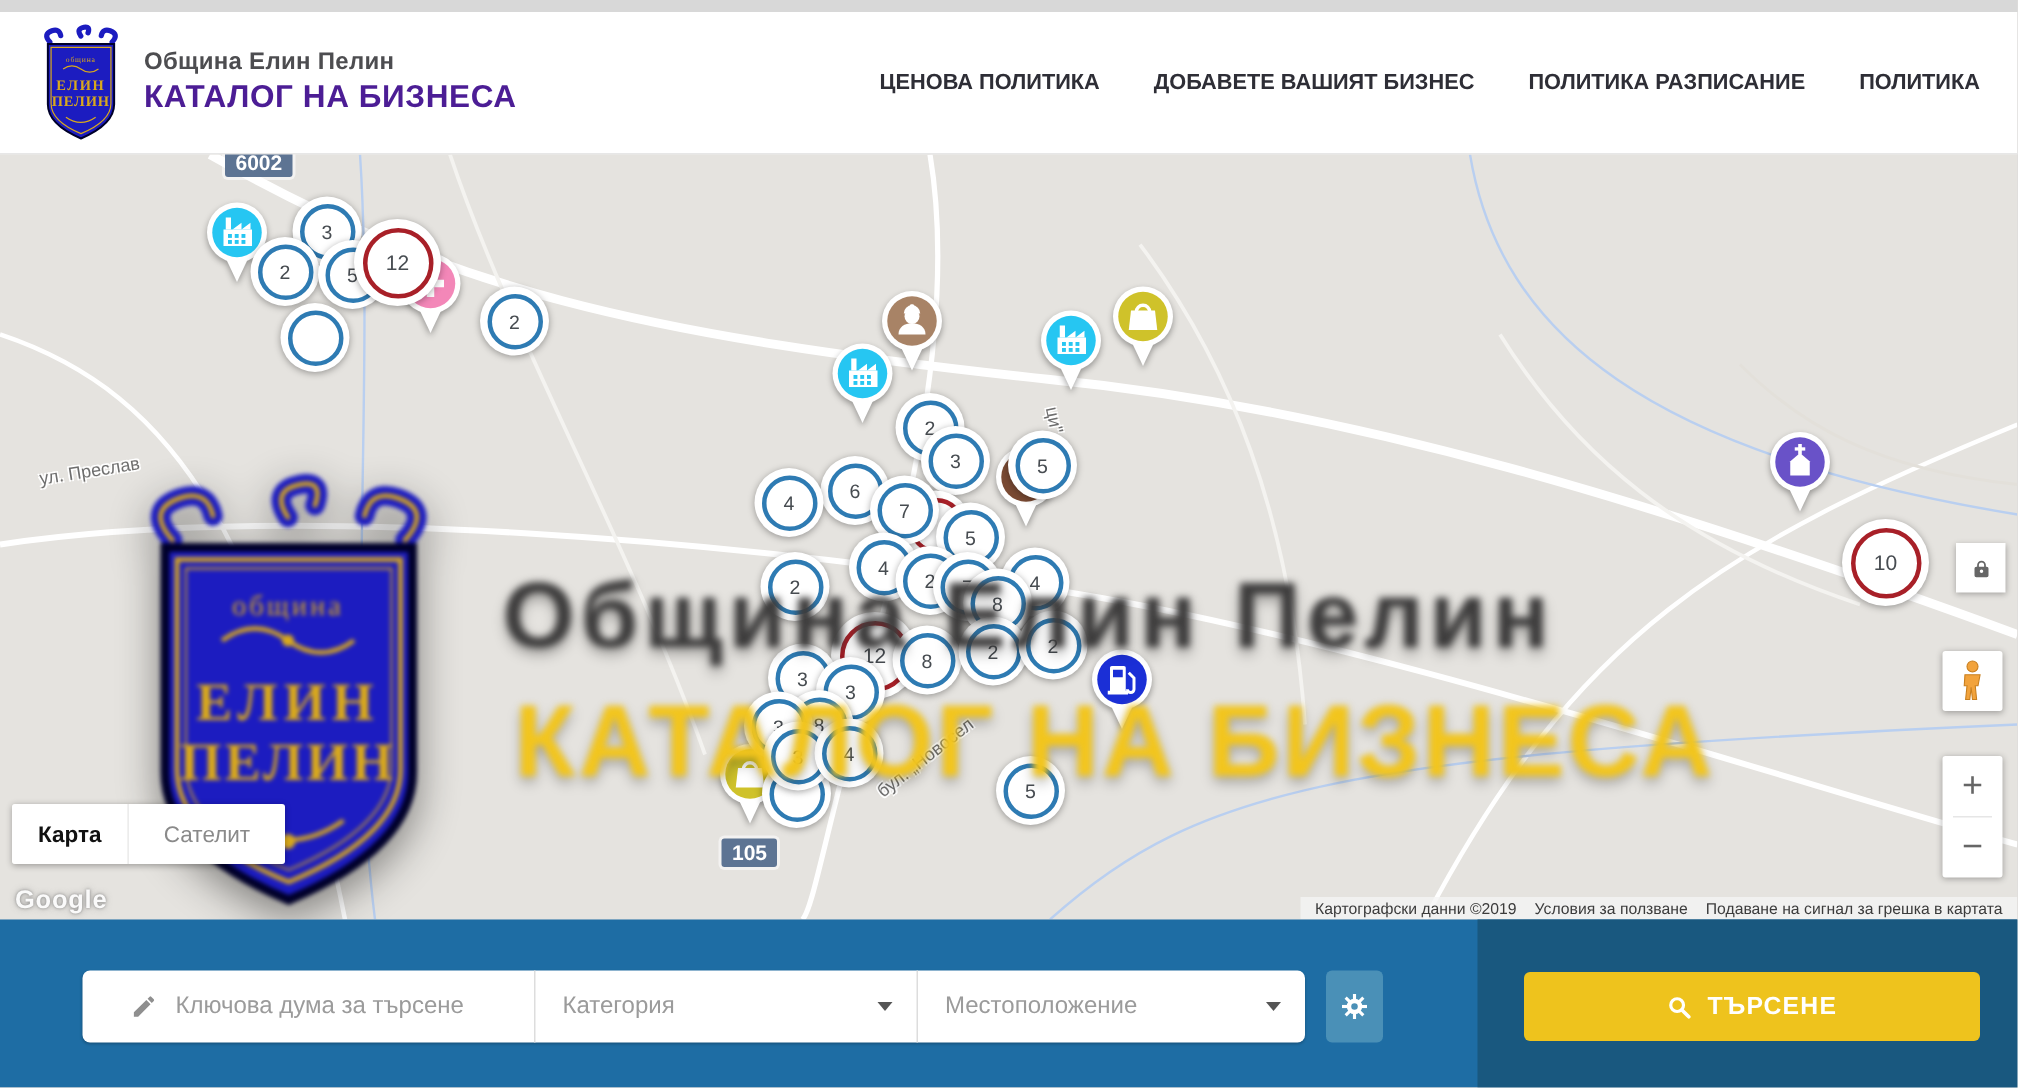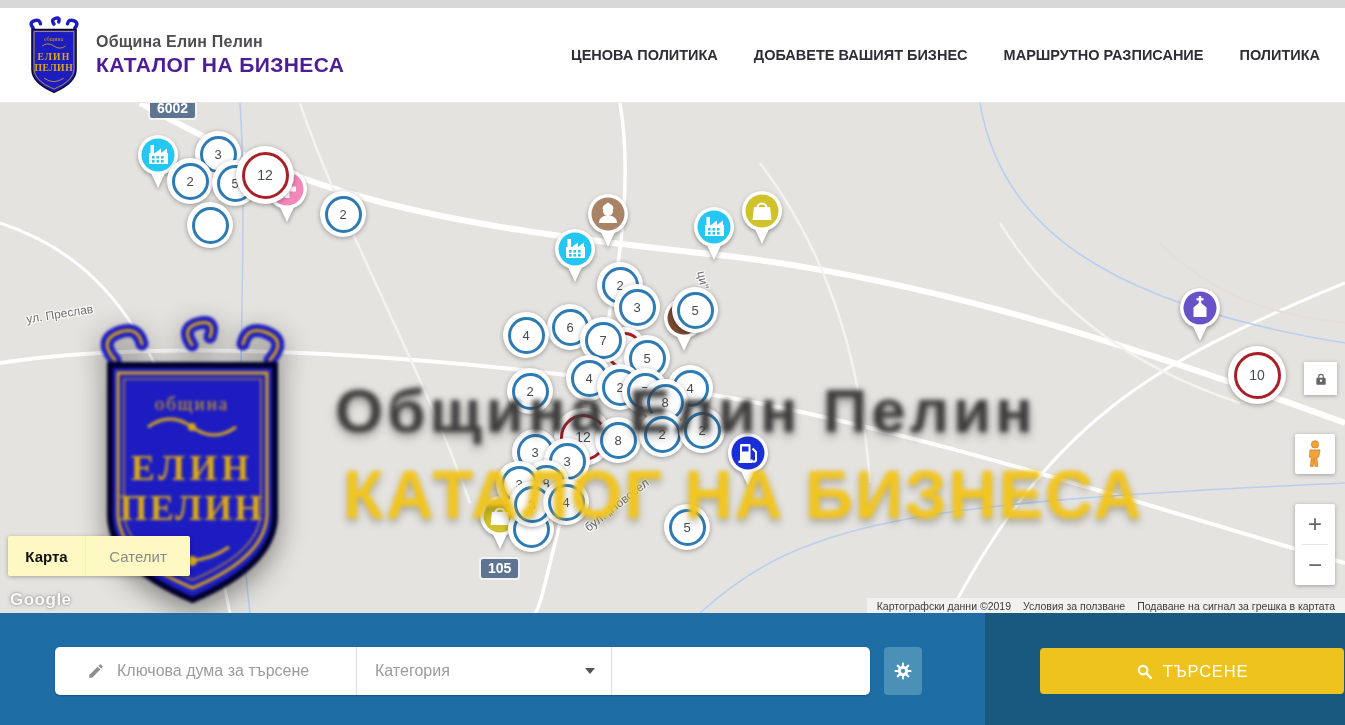--- a/index.html
+++ b/index.html
@@ -44,21 +44,21 @@
   .wm-line1 { position:absolute; left:335px; top:272px; width:880px; font-size:62px; font-weight:bold;
               color:#3d3c3c; letter-spacing:4px; white-space:nowrap; filter:blur(2.6px);
               text-shadow:0 4px 8px rgba(0,0,0,.35); }
   .wm-line2 { position:absolute; left:343px; top:352px; width:880px; font-size:68px; font-weight:bold;
               color:#f2c51d; letter-spacing:2px; white-space:nowrap; filter:blur(2.2px);
               text-shadow:0 4px 8px rgba(0,0,0,.3); transform:scaleX(.98); transform-origin:left; }
 
   
   .maptype { position:absolute; left:8px; bottom:37px; display:flex; height:40px;
              box-shadow:0 1px 4px rgba(0,0,0,.3); border-radius:2px; overflow:hidden; }
-  .maptype .mt-btn { background:#fef9c3; height:40px; display:flex; align-items:center; justify-content:center;
+  .maptype .mt-btn { background:#ffffff; height:40px; display:flex; align-items:center; justify-content:center;
                      font-size:15px; cursor:pointer; }
   .maptype .mt-map { width:77px; font-weight:bold; color:#111; }
   .maptype .mt-sat { width:105px; color:#8a8a8a; border-left:1px solid #ececec; }
 
   .google-logo { position:absolute; left:10px; bottom:3px; font-size:17px; font-weight:600; letter-spacing:.5px;
                  color:rgba(255,255,255,.95); cursor:pointer;
                  text-shadow:0 0 2px rgba(120,120,120,.8),0 0 4px rgba(120,120,120,.5); }
 
   .attribution { position:absolute; right:0; bottom:0; height:15px; display:flex; align-items:center;
                  background:rgba(245,245,245,.78); font-size:10.5px; color:#3c3c3c; padding:0 4px; }
@@ -84,22 +84,22 @@
   .sf-keyword input { border:none; outline:none; font-size:16px; color:#444; width:230px; margin-left:12px;
                       font-family:"Liberation Sans","DejaVu Sans",sans-serif; }
   .sf-keyword input::placeholder { color:#9b9b9b; }
   .sf-select { cursor:pointer; padding-left:18px; color:#9b9b9b; font-size:16px; }
   .sf-category { width:255px; border-right:1px solid #ddd; }
   .sf-location { width:258px; border-top-right-radius:5px; border-bottom-right-radius:5px; }
   .caret { position:absolute; right:16px; top:21px; width:0; height:0;
            border-left:5px solid transparent; border-right:5px solid transparent; border-top:6px solid #555; }
   .gear-btn { position:absolute; left:884px; top:34px; width:38px; height:48px; background:#4a90b7;
               border:none; border-radius:4px; display:flex; align-items:center; justify-content:center; cursor:pointer; }
-  .search-btn { position:absolute; left:1040px; top:35px; width:304px; height:46px; background:#eec31d;
-                border:none; border-radius:4px; color:#fff; font-weight:normal; font-size:16.5px; letter-spacing:.8px;
+  .search-btn { position:absolute; left:1016px; top:35px; width:304px; height:46px; background:#eec31d;
+                border:none; border-radius:4px; color:#fff; font-weight:bold; font-size:16.5px; letter-spacing:.8px;
                 display:flex; align-items:center; justify-content:center; gap:10px; cursor:pointer;
                 font-family:"Liberation Sans","DejaVu Sans",sans-serif; }
 </style>
 </head>
 <body>
 
 <div class="page">
 
   <div class="top-strip"></div>
 
@@ -120,21 +120,21 @@
         <path d="M70 232 q37 26 74 0" stroke="#d9a91c" stroke-width="3" fill="none"></path>
       </svg>
       <div class="logo-text">
         <div class="logo-title">Община Елин Пелин</div>
         <div class="logo-subtitle">КАТАЛОГ НА БИЗНЕСА</div>
       </div>
     </div>
     <nav class="nav">
       <a href="#">ЦЕНОВА ПОЛИТИКА</a>
       <a href="#">ДОБАВЕТЕ ВАШИЯТ БИЗНЕС</a>
-      <a href="#">МАРШРУТНО РАЗПИСАНИЕ</a>
+      <a href="#">ПОЛИТИКА РАЗПИСАНИЕ</a>
       <a href="#">ПОЛИТИКА</a>
     </nav>
   </div>
 
   <div class="map">
     <svg class="map-roads" width="1345" height="510">
       <g fill="none">
         <path d="M140 0 C300 90 420 120 700 150 C900 170 1100 230 1345 320" stroke="#ffffff" stroke-width="6"></path>
         <path d="M0 260 C200 230 500 260 700 290 C900 320 1200 420 1345 460" stroke="#ffffff" stroke-width="4"></path>
         <path d="M620 0 C640 120 600 260 560 420 C545 480 540 505 535 510" stroke="#ffffff" stroke-width="3.5"></path>
@@ -511,20 +511,24 @@
       <div class="sf-cell sf-keyword">
         <svg width="18" height="18" viewBox="0 0 24 24">
           <path fill="#8f8f8f" d="M3 17.2V21h3.8L17.8 9.9l-3.7-3.7L3 17.2zM20.7 7a1 1 0 0 0 0-1.4l-2.3-2.3a1 1 0 0 0-1.4 0l-1.8 1.8 3.7 3.7L20.7 7z"></path>
         </svg>
         <input type="text" placeholder="Ключова дума за търсене" style="">
       </div>
       <div class="sf-cell sf-select sf-category">
         <span>Категория</span>
         <i class="caret"></i>
       </div>
+      <div class="sf-cell sf-select sf-location">
+        <span>Местоположение</span>
+        <i class="caret"></i>
+      </div>
     </div>
 
     <button class="gear-btn">
       <svg width="20" height="20" viewBox="0 0 24 24">
         <g fill="#fff">
           <rect x="10.75" y="2" width="2.5" height="20"></rect>
           <rect x="10.75" y="2" width="2.5" height="20" transform="rotate(45 12 12)"></rect>
           <rect x="10.75" y="2" width="2.5" height="20" transform="rotate(90 12 12)"></rect>
           <rect x="10.75" y="2" width="2.5" height="20" transform="rotate(135 12 12)"></rect>
           <circle cx="12" cy="12" r="6.2"></circle>

